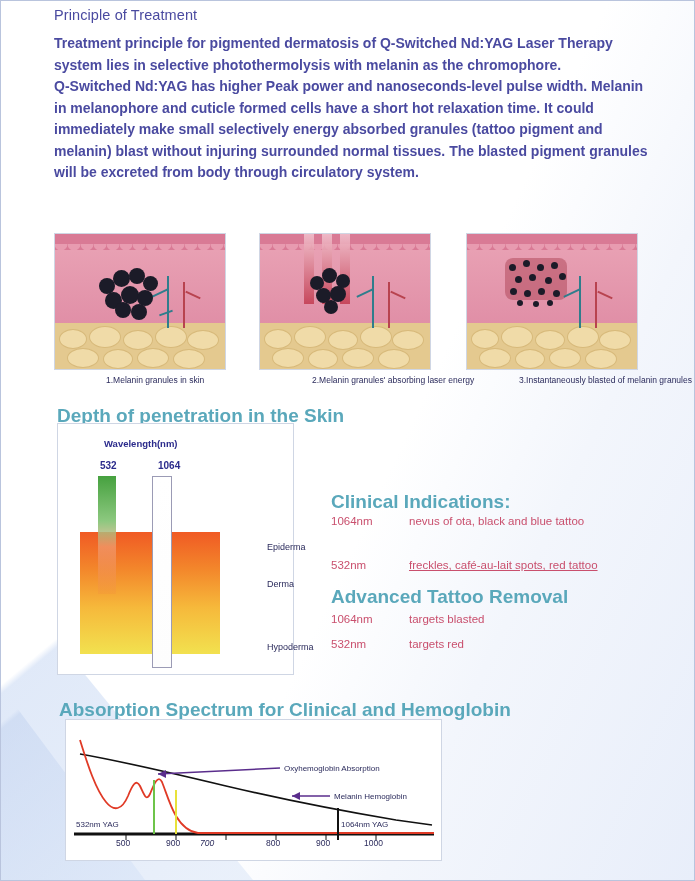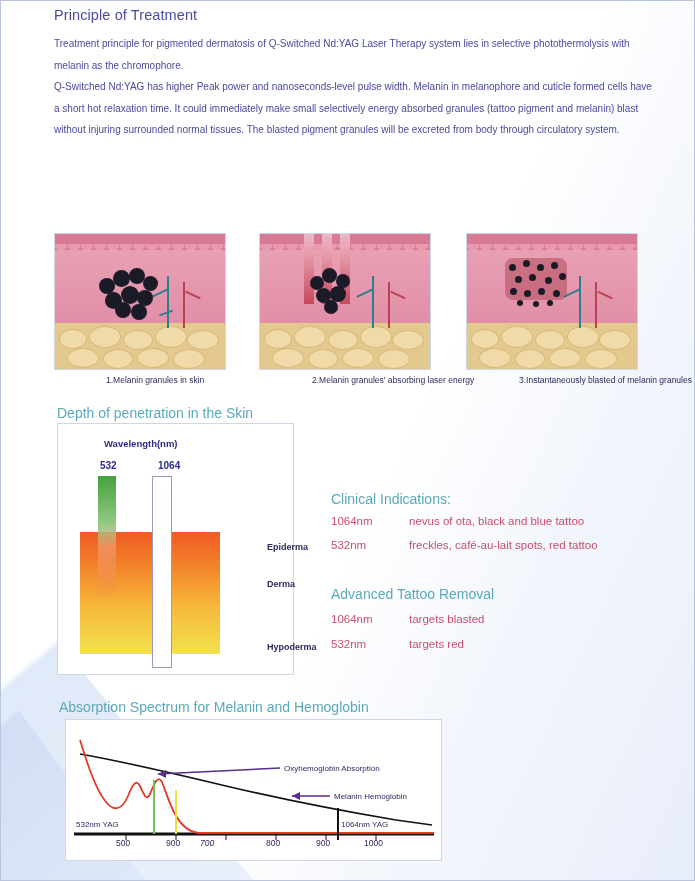--- a/index.html
+++ b/index.html
@@ -34,21 +34,21 @@
 
   .content{position:absolute;left:0;top:0;right:0;bottom:0;}
 
   h1.title{
     position:absolute;left:53px;top:6px;
     margin:0;font-size:14.5px;font-weight:400;color:#4a4aa0;
     letter-spacing:.1px;
   }
   .para{
     position:absolute;left:53px;top:32px;width:600px;
-    font-size:10px;line-height:21.5px;color:#4a4aa0;font-weight:400;
+    font-size:14px;line-height:21.5px;color:#4a4aa0;font-weight:700;
   }
   .para p{margin:0;}
 
   
   .figrow{position:absolute;left:53px;top:232px;width:600px;height:160px;}
   .fig{position:absolute;top:0;width:170px;height:135px;border:1px solid #cfd6e4;overflow:hidden;}
   .fig1{left:0;}
   .fig2{left:205px;}
   .fig3{left:412px;}
   .skin{position:absolute;inset:0;background:#e89bb0;}
@@ -81,21 +81,21 @@
 
   .caption{
     position:absolute;font-size:8.5px;color:#2b2b5c;top:142px;white-space:nowrap;
   }
   .cap1{left:52px;}
   .cap2{left:258px;}
   .cap3{left:465px;}
 
   
   .sec-title{
-    position:absolute;font-size:14px;color:#5aa8bb;font-weight:400;
+    position:absolute;font-size:19px;color:#5aa8bb;font-weight:700;
   }
   .depth-title{left:56px;top:404px;}
   .depthbox{
     position:absolute;left:56px;top:422px;width:235px;height:250px;
     background:#ffffff;border:1px solid #cfd6e4;
   }
   .wl-label{
     position:absolute;left:46px;top:14px;font-size:9.5px;color:#2b2b8c;font-weight:bold;
   }
   .num532{position:absolute;left:42px;top:36px;font-size:10px;color:#2b2b8c;font-weight:bold;}
@@ -107,29 +107,29 @@
   }
   .bar532{
     position:absolute;left:40px;top:52px;width:18px;height:118px;
     background:linear-gradient(#46a13f 0%, #8cc87f 38%, rgba(240,160,120,.65) 60%, rgba(240,120,60,.15) 100%);
   }
   .bar1064{
     position:absolute;left:94px;top:52px;width:18px;height:190px;
     background:linear-gradient(#ffffff,#fdfdfd);
     border:1px solid #9b9bb5;
   }
-  .layer-lbl{position:absolute;font-size:9px;color:#2b2b5c;font-weight:bold;padding-left:41px;}
+  .layer-lbl{position:absolute;font-size:9px;color:#2b2b5c;font-weight:normal;padding-left:41px;}
   .l-epi{left:168px;top:118px;}
   .l-derm{left:168px;top:155px;}
   .l-hypo{left:168px;top:218px;}
 
   
   .clin-title{left:330px;top:490px;}
   .clin-l1{position:absolute;left:330px;top:514px;font-size:11.5px;color:#c94f6d;}
-  .clin-l2{position:absolute;left:330px;top:538px;font-size:11.5px;color:#c94f6d;}
+  .clin-l2{position:absolute;left:330px;top:558px;font-size:11.5px;color:#c94f6d;text-decoration:underline;}
   .clin-l1 .w,.clin-l2 .w{display:inline-block;width:78px;}
 
   .adv-title{left:330px;top:585px;}
   .adv-l1{position:absolute;left:330px;top:612px;font-size:11.5px;color:#c94f6d;}
   .adv-l2{position:absolute;left:330px;top:637px;font-size:11.5px;color:#c94f6d;}
   .adv-l1 .w,.adv-l2 .w{display:inline-block;width:78px;}
 
   
   .abs-title{left:58px;top:698px;}
   .absbox{
@@ -298,21 +298,21 @@
     </div>
 
     <div class="sec-title adv-title">Advanced Tattoo Removal</div>
     <div class="adv-l1">
       <span class="w">1064nm</span><span>targets blasted</span>
     </div>
     <div class="adv-l2">
       <span class="w">532nm</span><span>targets red</span>
     </div>
 
-    <div class="sec-title abs-title">Absorption Spectrum for Melanin and Hemoglobin</div>
+    <div class="sec-title abs-title">Absorption Spectrum for Clinical and Hemoglobin</div>
     <div class="absbox">
       <svg width="375" height="140" viewBox="0 0 375 140">
 
         <line x1="8" y1="114" x2="368" y2="114" stroke="#111" stroke-width="3"></line>
 
         <path d="M14,34 C60,42 110,54 160,66 C215,79 270,90 330,100 L366,105" fill="none" stroke="#111" stroke-width="1.6"></path>
 
         <path d="M14,20 C22,46 30,70 40,82 C48,92 56,90 62,76
                  C66,66 70,58 74,66 C78,74 80,82 84,74
                  C88,64 92,54 96,62 C100,72 104,86 110,96

